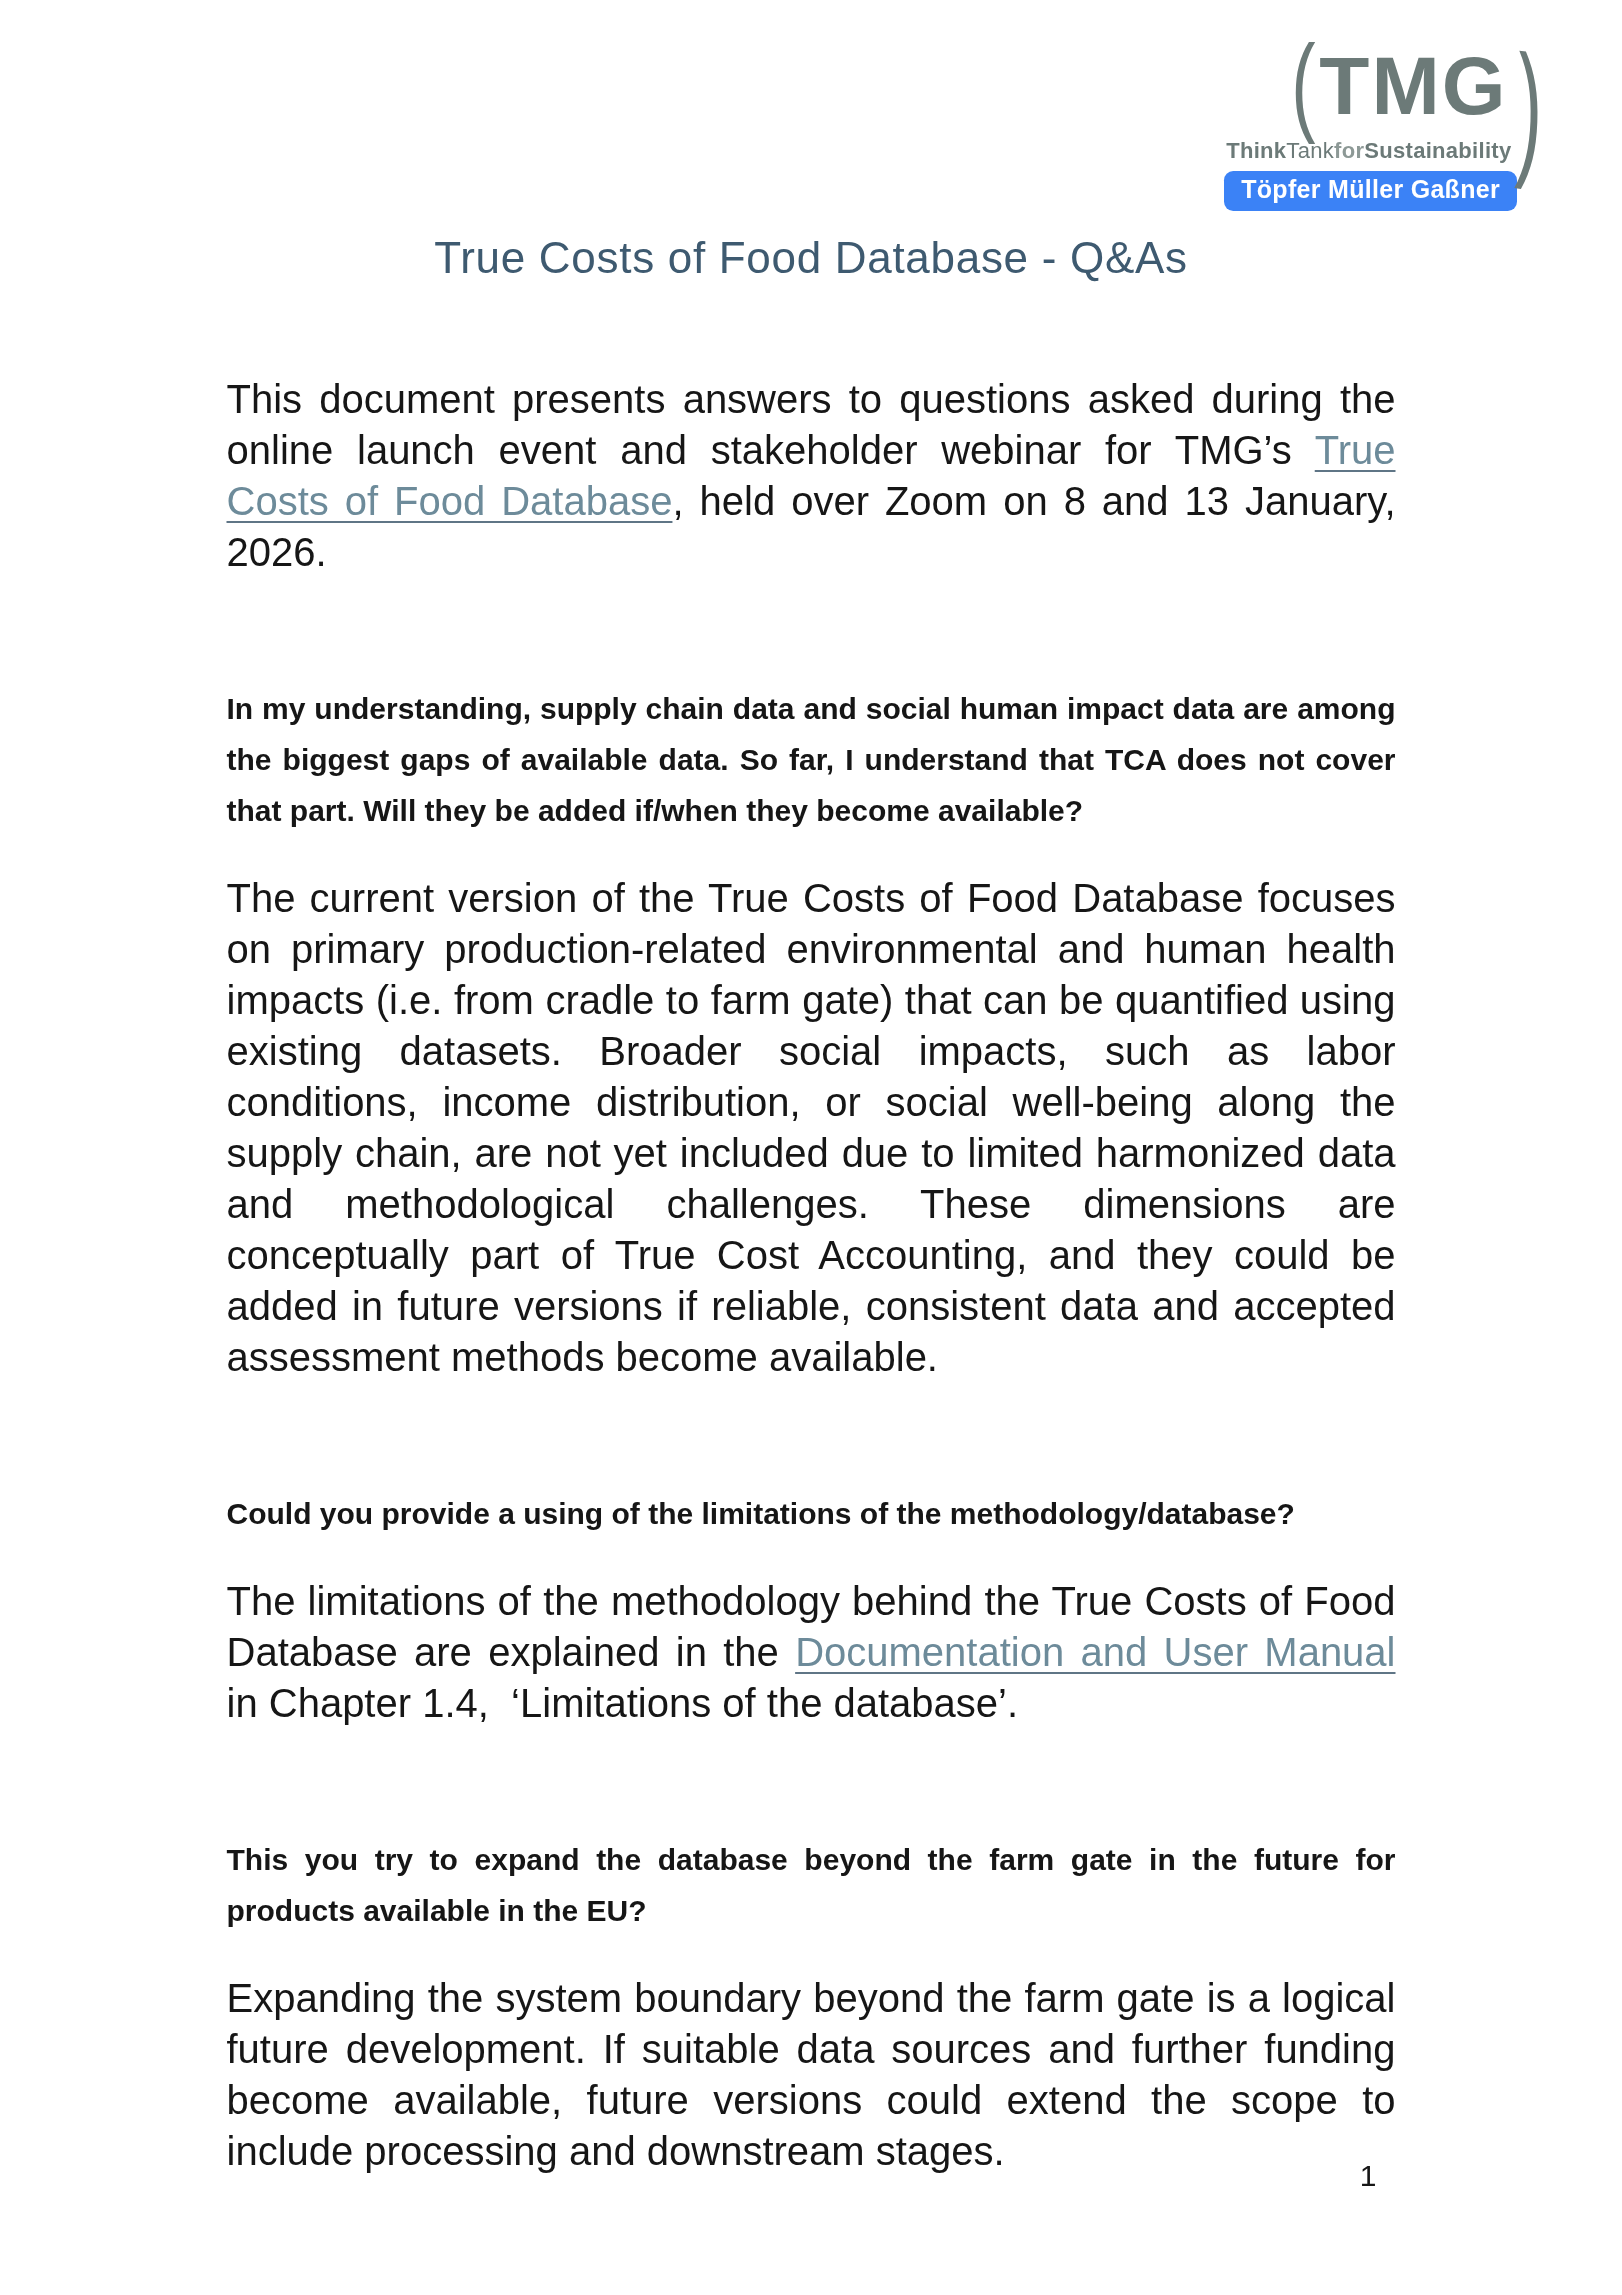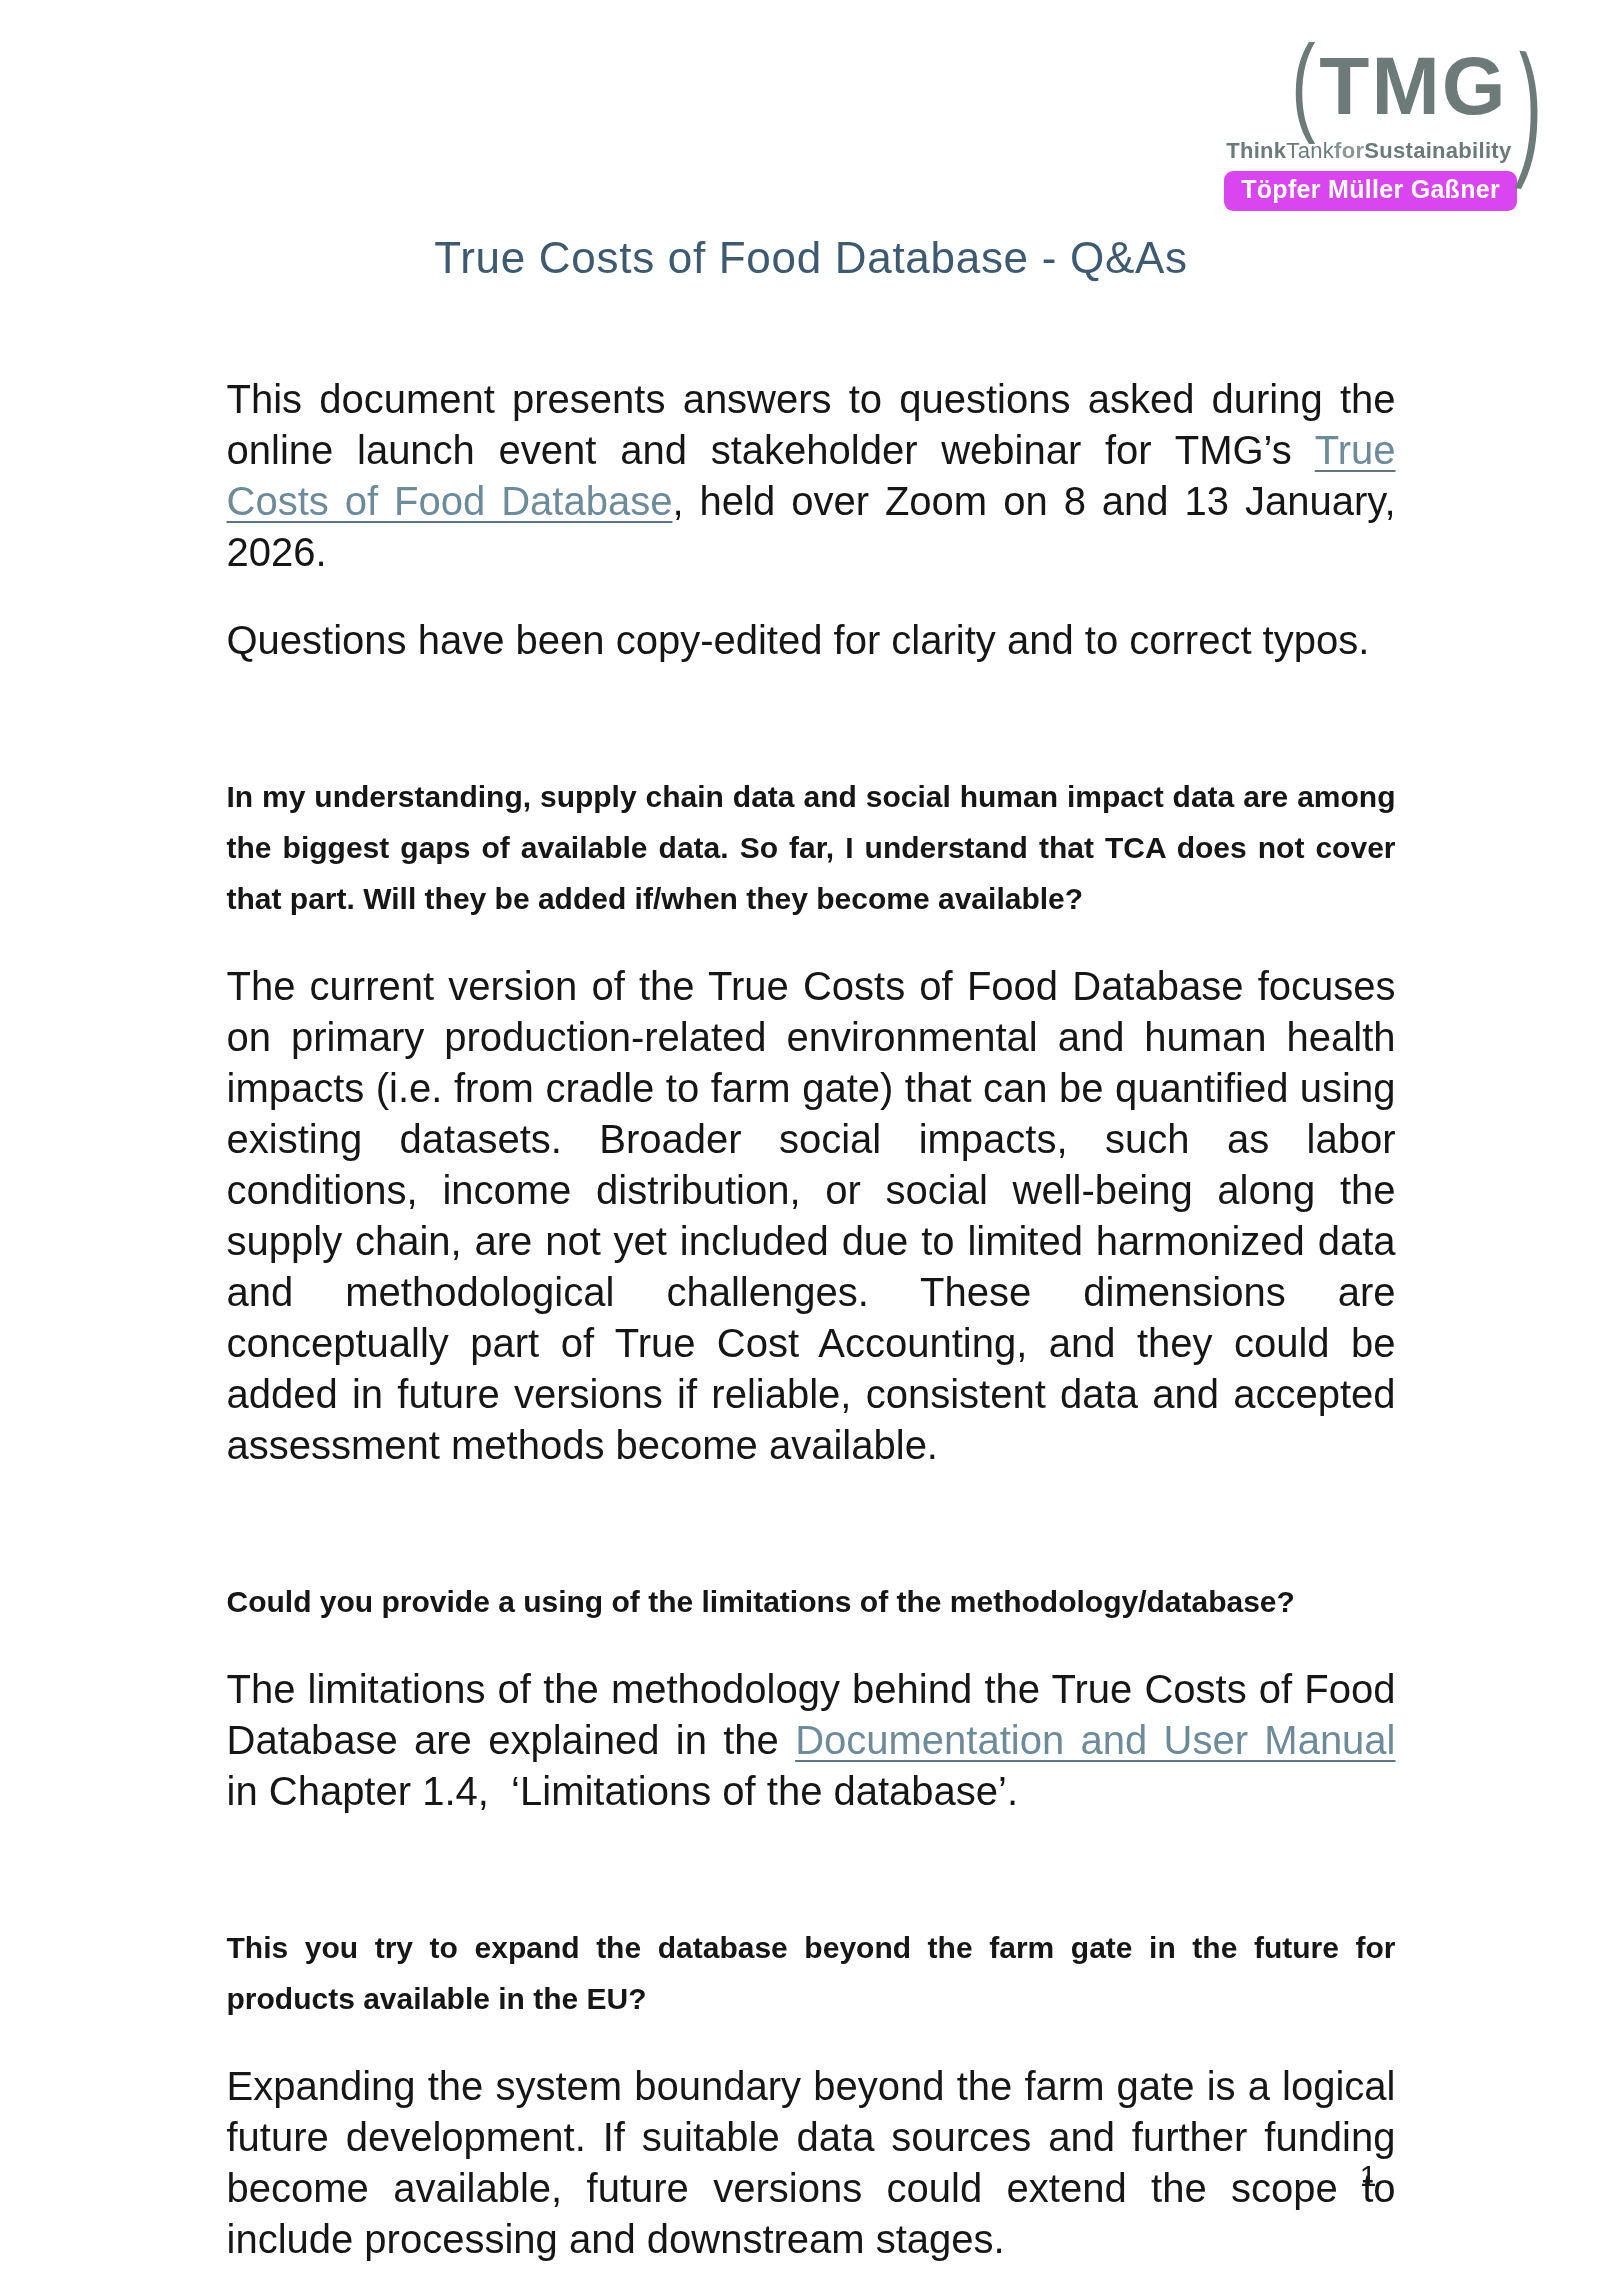--- a/index.html
+++ b/index.html
@@ -66,21 +66,21 @@
     padding-right: 33px;
     font-size: 22px;
     font-weight: 700;
     letter-spacing: 0.3px;
     white-space: nowrap;
   }
   .logo-badge {
     display: inline-block;
     margin-top: 9.2px;
     margin-right: 27.5px;
-    background: #d946ef;
+    background: #3b82f6;
     color: #ffffff;
     font-size: 25px;
     font-weight: 700;
     letter-spacing: 0.3px;
     padding: 6.5px 17px 9.2px 17px;
     border-radius: 9.2px;
   }
 
   
   .doc-title {
@@ -137,21 +137,20 @@
     </div>
     <div class="logo-tagline"><span style="font-weight: 700;">Think</span><span style="font-weight: 400;">Tank</span><span style="font-weight: 700; color: rgb(141, 153, 150);">for</span><span style="font-weight: 700;">Sustainability</span></div>
     <div>
       <span class="logo-badge">Töpfer Müller Gaßner</span>
     </div>
   </div>
 
   <h1 class="doc-title">True Costs of Food Database - Q&amp;As</h1>
 
   <p class="body-para"><span>This document presents answers to questions asked during the online launch event and stakeholder webinar for TMG’s </span><a class="doc-link" href="#">True Costs of Food Database</a><span>, held over Zoom on 8 and 13 January, 2026.</span></p>
-  <p class="body-para">Questions have been copy-edited for clarity and to correct typos.</p>
 
   <section>
     <p class="question">In my understanding, supply chain data and social human impact data are among the biggest gaps of available data. So far, I understand that TCA does not cover that part. Will they be added if/when they become available?</p>
     <p class="answer"><span>The current version of the True Costs of Food Database focuses on primary production-related environmental and human health impacts (i.e. from cradle to farm gate) that can be quantified using existing datasets. Broader social impacts, such as labor conditions, income distribution, or social well-being along the supply chain, are not yet included due to limited harmonized data and methodological challenges. These dimensions are conceptually part of True Cost Accounting, and they could be added in future versions if reliable, consistent data and accepted assessment methods become available.</span></p>
   </section>
 
   <section>
     <p class="question">Could you provide a using of the limitations of the methodology/database?</p>
     <p class="answer"><span>The limitations of the methodology behind the True Costs of Food Database are explained in the </span><a class="doc-link" href="#">Documentation and User Manual</a><span> in Chapter 1.4,&nbsp; ‘Limitations of the database’.</span></p>
   </section>

